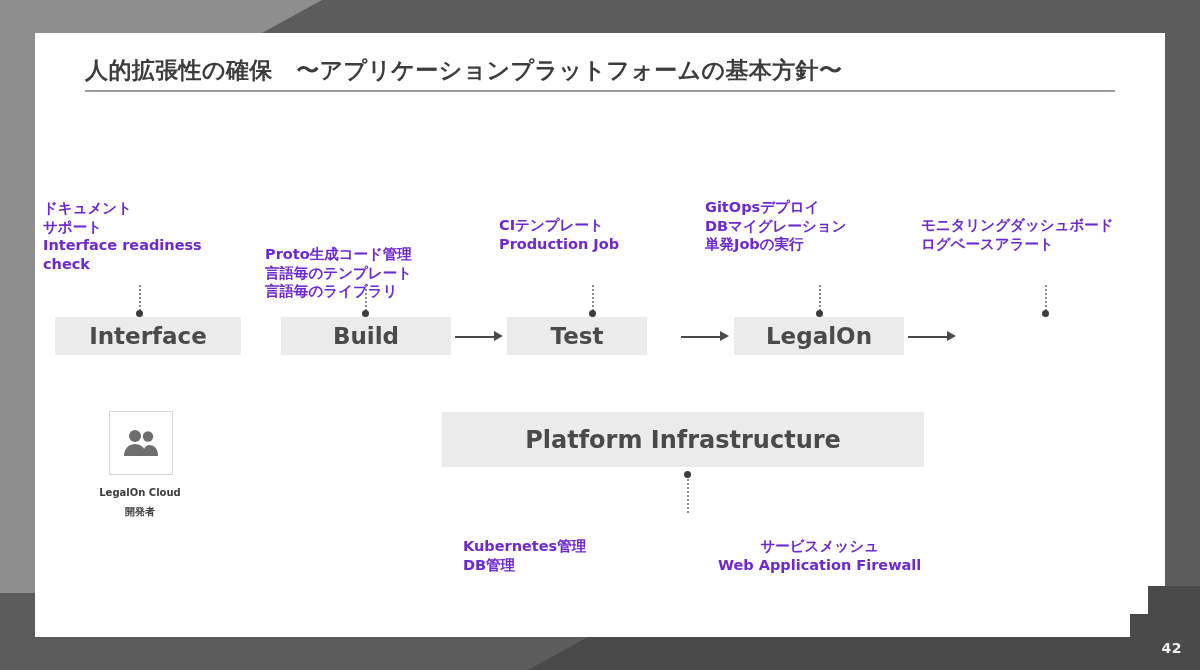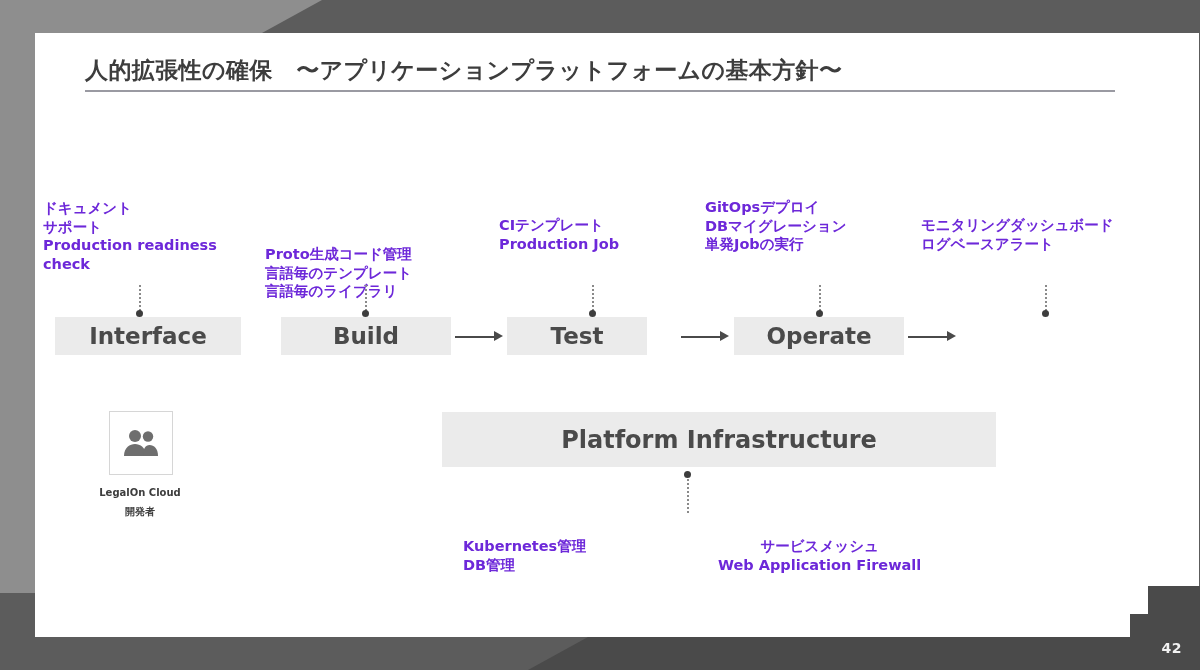--- a/index.html
+++ b/index.html
@@ -53,21 +53,21 @@
   }
   .page-num{
     position:absolute;right:18px;bottom:14px;
     color:#f2f2f2;font-size:14px;font-weight:bold;
     letter-spacing:0.5px;
   }
 
   
   .canvas{
     position:absolute;left:35px;top:33px;
-    width:1130px;height:604px;background:#ffffff;padding-left:34px;
+    width:1130px;height:604px;background:#ffffff;
   }
 
   
   .title{
     position:absolute;left:50px;top:22px;
     font-size:23px;font-weight:bold;color:#3d3d3d;
     letter-spacing:0.4px;white-space:nowrap;
   }
   .title-rule{
     position:absolute;left:50px;top:57px;width:1030px;height:2px;
@@ -138,21 +138,21 @@
   <div class="bg-bottom-wedge2"></div>
 
   <div class="canvas">
 
     <div class="title">人的拡張性の確保　〜アプリケーションプラットフォームの基本方針〜</div>
     <div class="title-rule"></div>
 
     <div class="ann" style="left:8px;top:166px;">
       <div>ドキュメント</div>
       <div>サポート</div>
-      <div>Production readiness</div>
+      <div>Interface readiness</div>
       <div>check</div>
     </div>
 
     <div class="ann" style="left:230px;top:168px;margin-top:44px;">
       <div>Proto生成コード管理</div>
       <div>言語毎のテンプレート</div>
       <div>言語毎のライブラリ</div>
     </div>
 
     <div class="ann" style="left:464px;top:183px;">
@@ -185,21 +185,21 @@
 
     <div class="dotline" style="left:1010px;top:252px;height:26px;"></div>
     <div class="dot" style="left:1007px;top:277px;"></div>
 
     <div class="box stage" style="left:20px;top:284px;width:186px;text-align:center;">Interface</div>
 
     <div class="box stage" style="left:246px;top:284px;width:170px;">Build</div>
 
     <div class="box stage" style="left:472px;top:284px;width:140px;">Test</div>
 
-    <div class="box stage" style="left:699px;top:284px;width:170px;">Operate</div>
+    <div class="box stage" style="left:699px;top:284px;width:170px;">LegalOn</div>
 
 
     <div class="arrow" style="left:420px;top:298px;width:48px;">
       <div class="shaft" style="width:40px;"></div>
       <div class="head" style="left:39px;"></div>
     </div>
     <div class="arrow" style="left:646px;top:298px;width:48px;">
       <div class="shaft" style="width:40px;"></div>
       <div class="head" style="left:39px;"></div>
     </div>
@@ -214,21 +214,21 @@
         <circle cx="27" cy="8.5" r="5.2" fill="#6e6e6e"></circle>
         <path d="M3 28 C3 19.5 9 16 14 16 C19 16 25 19.5 25 28 Z" fill="#6e6e6e"></path>
         <path d="M22 28 C22 20.5 24.5 17 28.5 17 C33 17 37 20.5 37 28 Z" fill="#6e6e6e"></path>
       </svg>
     </div>
     <div class="persona-label" style="left:15px;top:450px;width:180px;">
       <div>LegalOn Cloud</div>
       <div>開発者</div>
     </div>
 
-    <div class="box platform" style="left:407px;top:379px;width:554px;">Platform Infrastructure</div>
+    <div class="box platform" style="left:407px;top:379px;width:482px;">Platform Infrastructure</div>
 
     <div class="dot" style="left:649px;top:438px;"></div>
     <div class="dotline" style="left:652px;top:446px;height:34px;"></div>
 
     <div class="ann" style="left:428px;top:504px;">
       <div>Kubernetes管理</div>
       <div>DB管理</div>
     </div>
 
     <div class="ann" style="left:683px;top:504px;text-align:center;">

